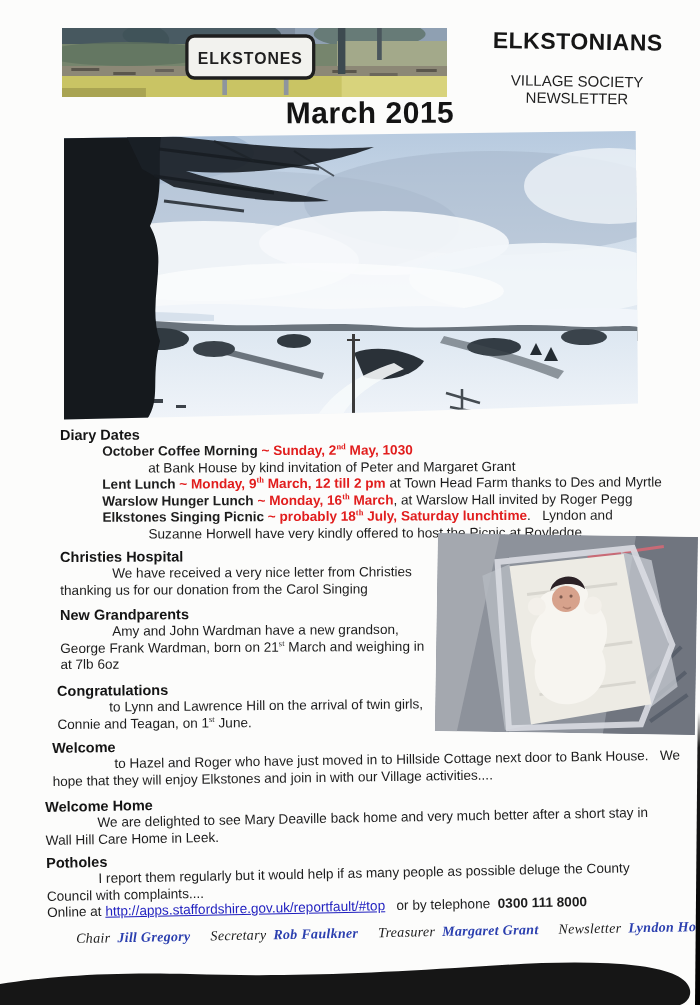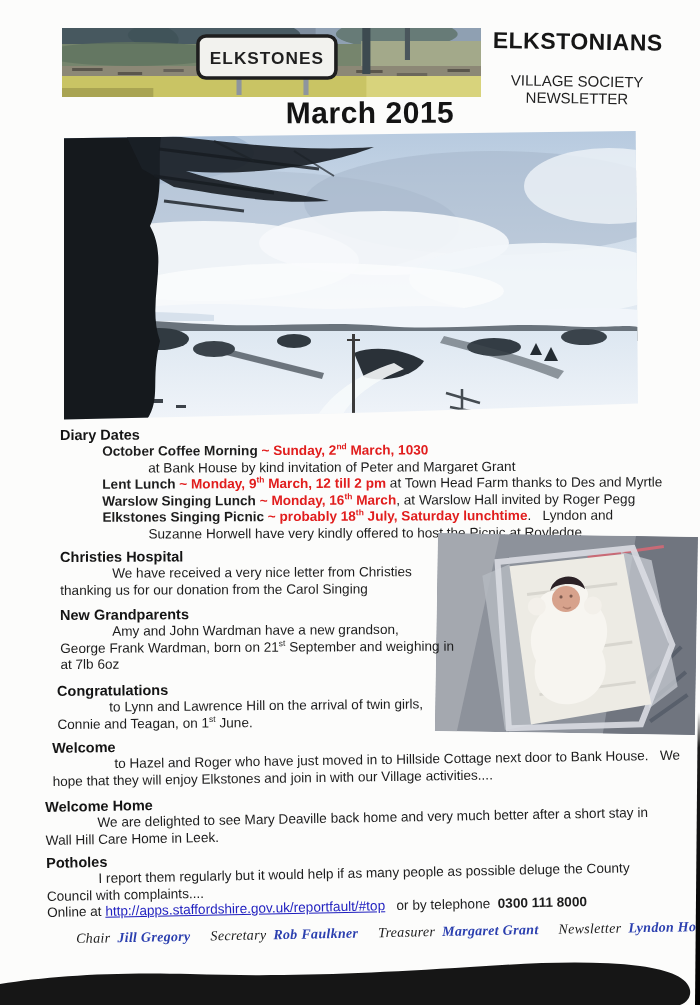--- a/index.html
+++ b/index.html
@@ -1,39 +1,39 @@
 <!DOCTYPE html>
 <html style="--accent-red: #e11d1d; --link-blue: #1f1fbf; --name-blue: #2b3faf;"><head>
 <meta charset="utf-8">
 <style>
   html,body{margin:0;padding:0;background:#e8e8e8;}
   .page{position:relative;width:700px;height:1005px;margin:0 auto;background:#fcfcfb;
         font-family:"Liberation Sans",sans-serif;color:#1b1b1b;overflow:hidden;}
   
-  .sign-photo{position:absolute;left:62px;top:28px;width:419px;height:69px;overflow:hidden;}
+  .sign-photo{position:absolute;left:62px;top:28px;width:385px;height:69px;overflow:hidden;}
   .mast-text{position:absolute;left:486px;top:27px;width:184px;text-align:center;
              transform:rotate(0.9deg);transform-origin:left top;}
   .mast-title{font-size:23px;font-weight:bold;letter-spacing:0.5px;color:#161616;}
   .mast-sub{margin-top:17px;font-size:15px;line-height:17px;color:#222;}
   .month-title{position:absolute;left:220px;top:96px;width:300px;text-align:center;
                font-size:30px;font-weight:bold;letter-spacing:0.5px;color:#141414;
                transform:rotate(-0.2deg);}
   
   .landscape{position:absolute;left:64px;top:131px;width:574px;height:290px;
              clip-path:polygon(0% 2.5%,99.6% 0%,100% 94%,55% 97%,0% 99.5%);}
   .babyphoto{position:absolute;left:438px;top:533px;width:260px;height:198px;
              transform:rotate(0.9deg);transform-origin:left top;}
   svg{display:block;width:100%;height:100%;}
   
   .sec{position:absolute;transform-origin:left top;}
   .sec h3{margin:0;font-size:14.5px;font-weight:bold;color:#141414;line-height:17px;}
   .line{white-space:pre;font-size:13.6px;line-height:16.6px;color:#1d1d1d;}
   .line .b{font-weight:bold;}
   .line .r{color:var(--accent-red,#e11d1d);}
-  .line .s{vertical-align:super;font-size:62%;line-height:0;}
+  .line .s{vertical-align:super;font-size:62%;line-height:0;font-family:Liberation Serif, serif;}
   .line .u{text-decoration:underline;}
   .line .lb{color:var(--link-blue,#1f1fbf);}
   #sec-diary{left:60px;top:427px;width:620px;transform:rotate(-0.25deg);}
   #sec-christies{left:60px;top:549px;width:390px;transform:rotate(-0.3deg);}
   #sec-grandparents{left:60px;top:607px;width:400px;transform:rotate(-0.35deg);}
   #sec-congrats{left:57px;top:683px;width:410px;transform:rotate(-0.55deg);}
   #sec-welcome{left:52px;top:740px;width:630px;transform:rotate(-0.85deg);}
   #sec-welcomehome{left:45px;top:799px;width:630px;transform:rotate(-1.05deg);}
   #sec-potholes{left:46px;top:855px;width:630px;transform:rotate(-1.15deg);}
   
@@ -137,24 +137,24 @@
       <path d="M0,0 L98,0 C92,30 102,60 86,95 C106,130 82,170 96,210 C86,250 98,268 82,290 L0,290 Z" fill="#15191d"></path>
       <path d="M60,0 C150,8 220,22 310,16 C265,34 185,46 122,40 C165,55 225,60 265,70 C205,74 150,62 110,56 L78,38 Z" fill="#1a2026" opacity="0.92"></path>
       <path d="M95,18 L255,38 M90,45 L210,62 M100,70 L180,80" stroke="#161b20" stroke-width="3" fill="none" opacity="0.8"></path>
       <path d="M150,10 L190,30 M230,20 L270,45" stroke="#1c2228" stroke-width="2" fill="none" opacity="0.7"></path>
     </svg>
   </div>
 
   <div class="sec" id="sec-diary">
     <h3>Diary Dates</h3>
     <div>
-        <div class="line" style="padding-left: 42px;"><span class="b">October Coffee Morning </span><span class="b r">~ Sunday, 2</span><span class="b r s">nd</span><span class="b r"> March, 1030</span></div>
+        <div class="line" style="padding-left: 42px;"><span class="b">October Coffee Morning </span><span class="b r">~ Sunday, 2</span><span class="b r s">nd</span><span class="b r"> May, 1030</span></div>
         <div class="line" style="padding-left: 88px;"><span class="">at Bank House by kind invitation of Peter and Margaret Grant</span></div>
         <div class="line" style="padding-left: 42px;"><span class="b">Lent Lunch </span><span class="b r">~ Monday, 9</span><span class="b r s">th</span><span class="b r"> March, 12 till 2 pm</span><span class=""> at Town Head Farm thanks to Des and Myrtle</span></div>
-        <div class="line" style="padding-left: 42px;"><span class="b">Warslow Singing Lunch </span><span class="b r">~ Monday, 16</span><span class="b r s">th</span><span class="b r"> March</span><span class="">, at Warslow Hall invited by Roger Pegg</span></div>
+        <div class="line" style="padding-left: 42px;"><span class="b">Warslow Hunger Lunch </span><span class="b r">~ Monday, 16</span><span class="b r s">th</span><span class="b r"> March</span><span class="">, at Warslow Hall invited by Roger Pegg</span></div>
         <div class="line" style="padding-left: 42px;"><span class="b">Elkstones Singing Picnic </span><span class="b r">~ probably 18</span><span class="b r s">th</span><span class="b r"> July, Saturday lunchtime</span><span class="">.   Lyndon and</span></div>
         <div class="line" style="padding-left: 88px;"><span class="">Suzanne Horwell have very kindly offered to host the Picnic at Royledge</span></div>
       </div>
   </div>
 
   <div class="sec" id="sec-christies">
     <h3>Christies Hospital</h3>
     <div>
         <div class="line" style="padding-left: 52px;"><span class="">We have received a very nice letter from Christies</span></div>
         <div class="line"><span class="">thanking us for our donation from the Carol Singing</span></div>
@@ -181,21 +181,21 @@
       <circle cx="124" cy="62" r="1.6" fill="#7c5a4e"></circle>
       <circle cx="134" cy="61" r="1.6" fill="#7c5a4e"></circle>
       <path d="M126,72 C129,74 132,74 134,72" stroke="#b07e6c" stroke-width="1.5" fill="none"></path>
     </svg>
   </div>
 
   <div class="sec" id="sec-grandparents">
     <h3>New Grandparents</h3>
     <div>
         <div class="line" style="padding-left: 52px;"><span class="">Amy and John Wardman have a new grandson,</span></div>
-        <div class="line"><span class="">George Frank Wardman, born on 21</span><span class="s">st</span><span class=""> September and weighing in</span></div>
+        <div class="line"><span class="">George Frank Wardman, born on 21</span><span class="s">st</span><span class=""> March and weighing in</span></div>
         <div class="line"><span class="">at 7lb 6oz</span></div>
       </div>
   </div>
 
   <div class="sec" id="sec-congrats">
     <h3>Congratulations</h3>
     <div>
         <div class="line" style="padding-left: 52px;"><span class="">to Lynn and Lawrence Hill on the arrival of twin girls,</span></div>
         <div class="line"><span class="">Connie and Teagan, on 1</span><span class="s">st</span><span class=""> June.</span></div>
       </div>

